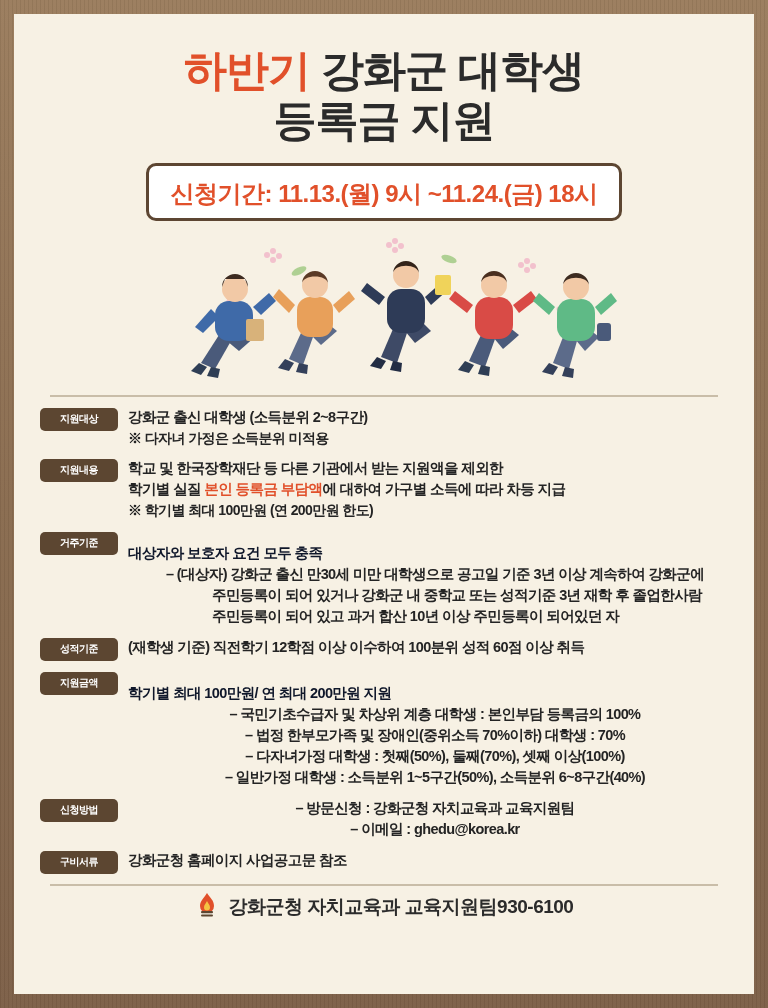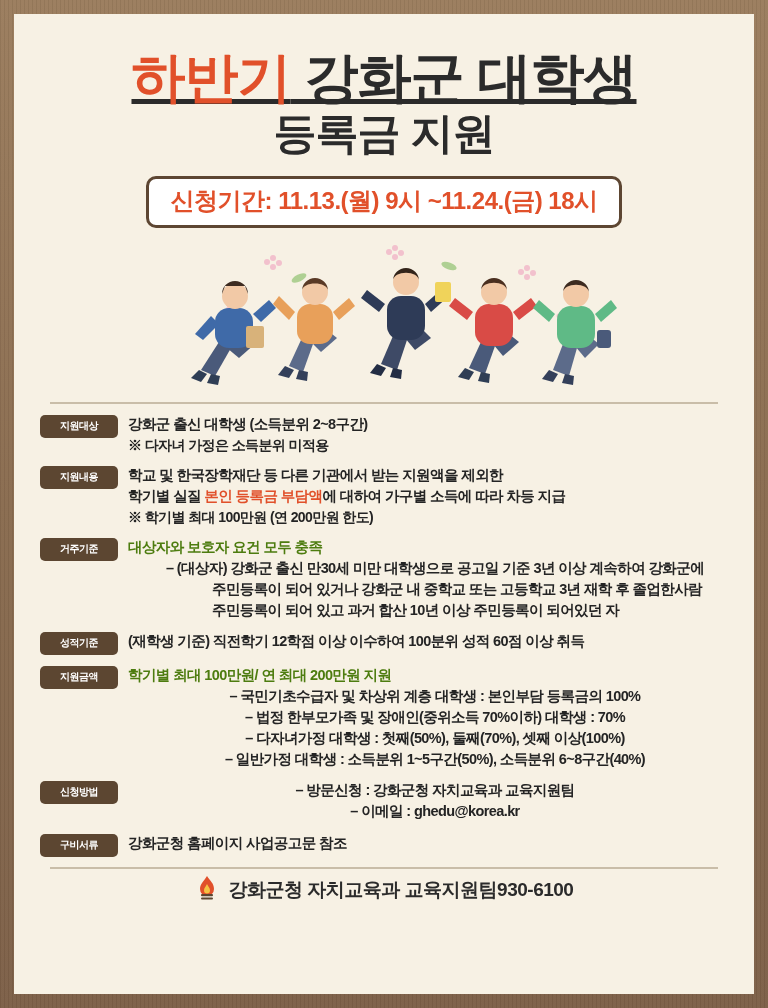--- a/index.html
+++ b/index.html
@@ -30,44 +30,43 @@
     box-sizing: border-box;
     background: #f7f1e4;
     padding: 18px 26px 10px 26px;
   }
   
   .title-block {
     text-align: center;
     margin-top: 14px;
   }
   .title-line1 {
-    font-size: 54px;
+    font-size: 43px;
     font-weight: bold;
     letter-spacing: -1px;
     line-height: 1.15;
     color: #2b2b2b;
-    text-decoration: underline;
   }
   .title-line1 .accent {
     color: #e1502a;
   }
   .title-line2 {
     font-size: 43px;
     font-weight: bold;
     letter-spacing: -1px;
     line-height: 1.2;
     color: #2b2b2b;
   }
   .period-box {
     margin: 16px auto 0 auto;
     width: 470px;
     border: 3px solid #5d4632;
     border-radius: 10px;
     background: #fff;
-    padding: 6px 0 8px 0;
+    padding: 12px 0 8px 0;
     text-align: center;
   }
   .period-text {
     font-size: 24px;
     font-weight: bold;
     color: #e1502a;
     letter-spacing: -0.5px;
   }
   
   .illus {
@@ -109,21 +108,21 @@
     font-size: 14.5px;
     line-height: 1.45;
     color: #242424;
     letter-spacing: -0.6px;
     font-weight: bold;
   }
   .body .ln { display: block; white-space: nowrap; }
   .indent1 { padding-left: 14px; text-align: center; }
   .indent2 { padding-left: 84px; }
   .red { color: #e1502a; }
-  .blue { color: #4d7c0f; }
+  .blue { color: #0f172a; margin-top: 12px; }
   .note { font-size: 14px; }
   
   .footer-rule {
     height: 2px;
     background: #c9bda8;
     margin: 6px 10px 6px 10px;
   }
   .footer {
     display: flex;
     align-items: center;
@@ -260,21 +259,21 @@
         <span class="ln"><span>학기별 실질 </span><span class="red">본인 등록금 부담액</span><span>에 대하여 가구별 소득에 따라 차등 지급</span></span>
         <span class="ln note">※ 학기별 최대 100만원 (연 200만원 한도)</span>
       </div>
     </div>
 
     <div class="row">
       <div class="tag">거주기준</div>
       <div class="body">
         <span class="ln blue">대상자와 보호자 요건 모두 충족</span>
         <span class="ln indent1">– (대상자) 강화군 출신 만30세 미만 대학생으로 공고일 기준 3년 이상 계속하여 강화군에</span>
-        <span class="ln indent2">주민등록이 되어 있거나 강화군 내 중학교 또는 고등학교 3년 재학 후 졸업한사람</span>
+        <span class="ln indent2">주민등록이 되어 있거나 강화군 내 중학교 또는 성적기준 3년 재학 후 졸업한사람</span>
         <span class="ln indent2">주민등록이 되어 있고 과거 합산 10년 이상 주민등록이 되어있던 자</span>
       </div>
     </div>
 
     <div class="row">
       <div class="tag">성적기준</div>
       <div class="body">
         <span class="ln">(재학생 기준) 직전학기 12학점 이상 이수하여 100분위 성적 60점 이상 취득</span>
       </div>
     </div>

